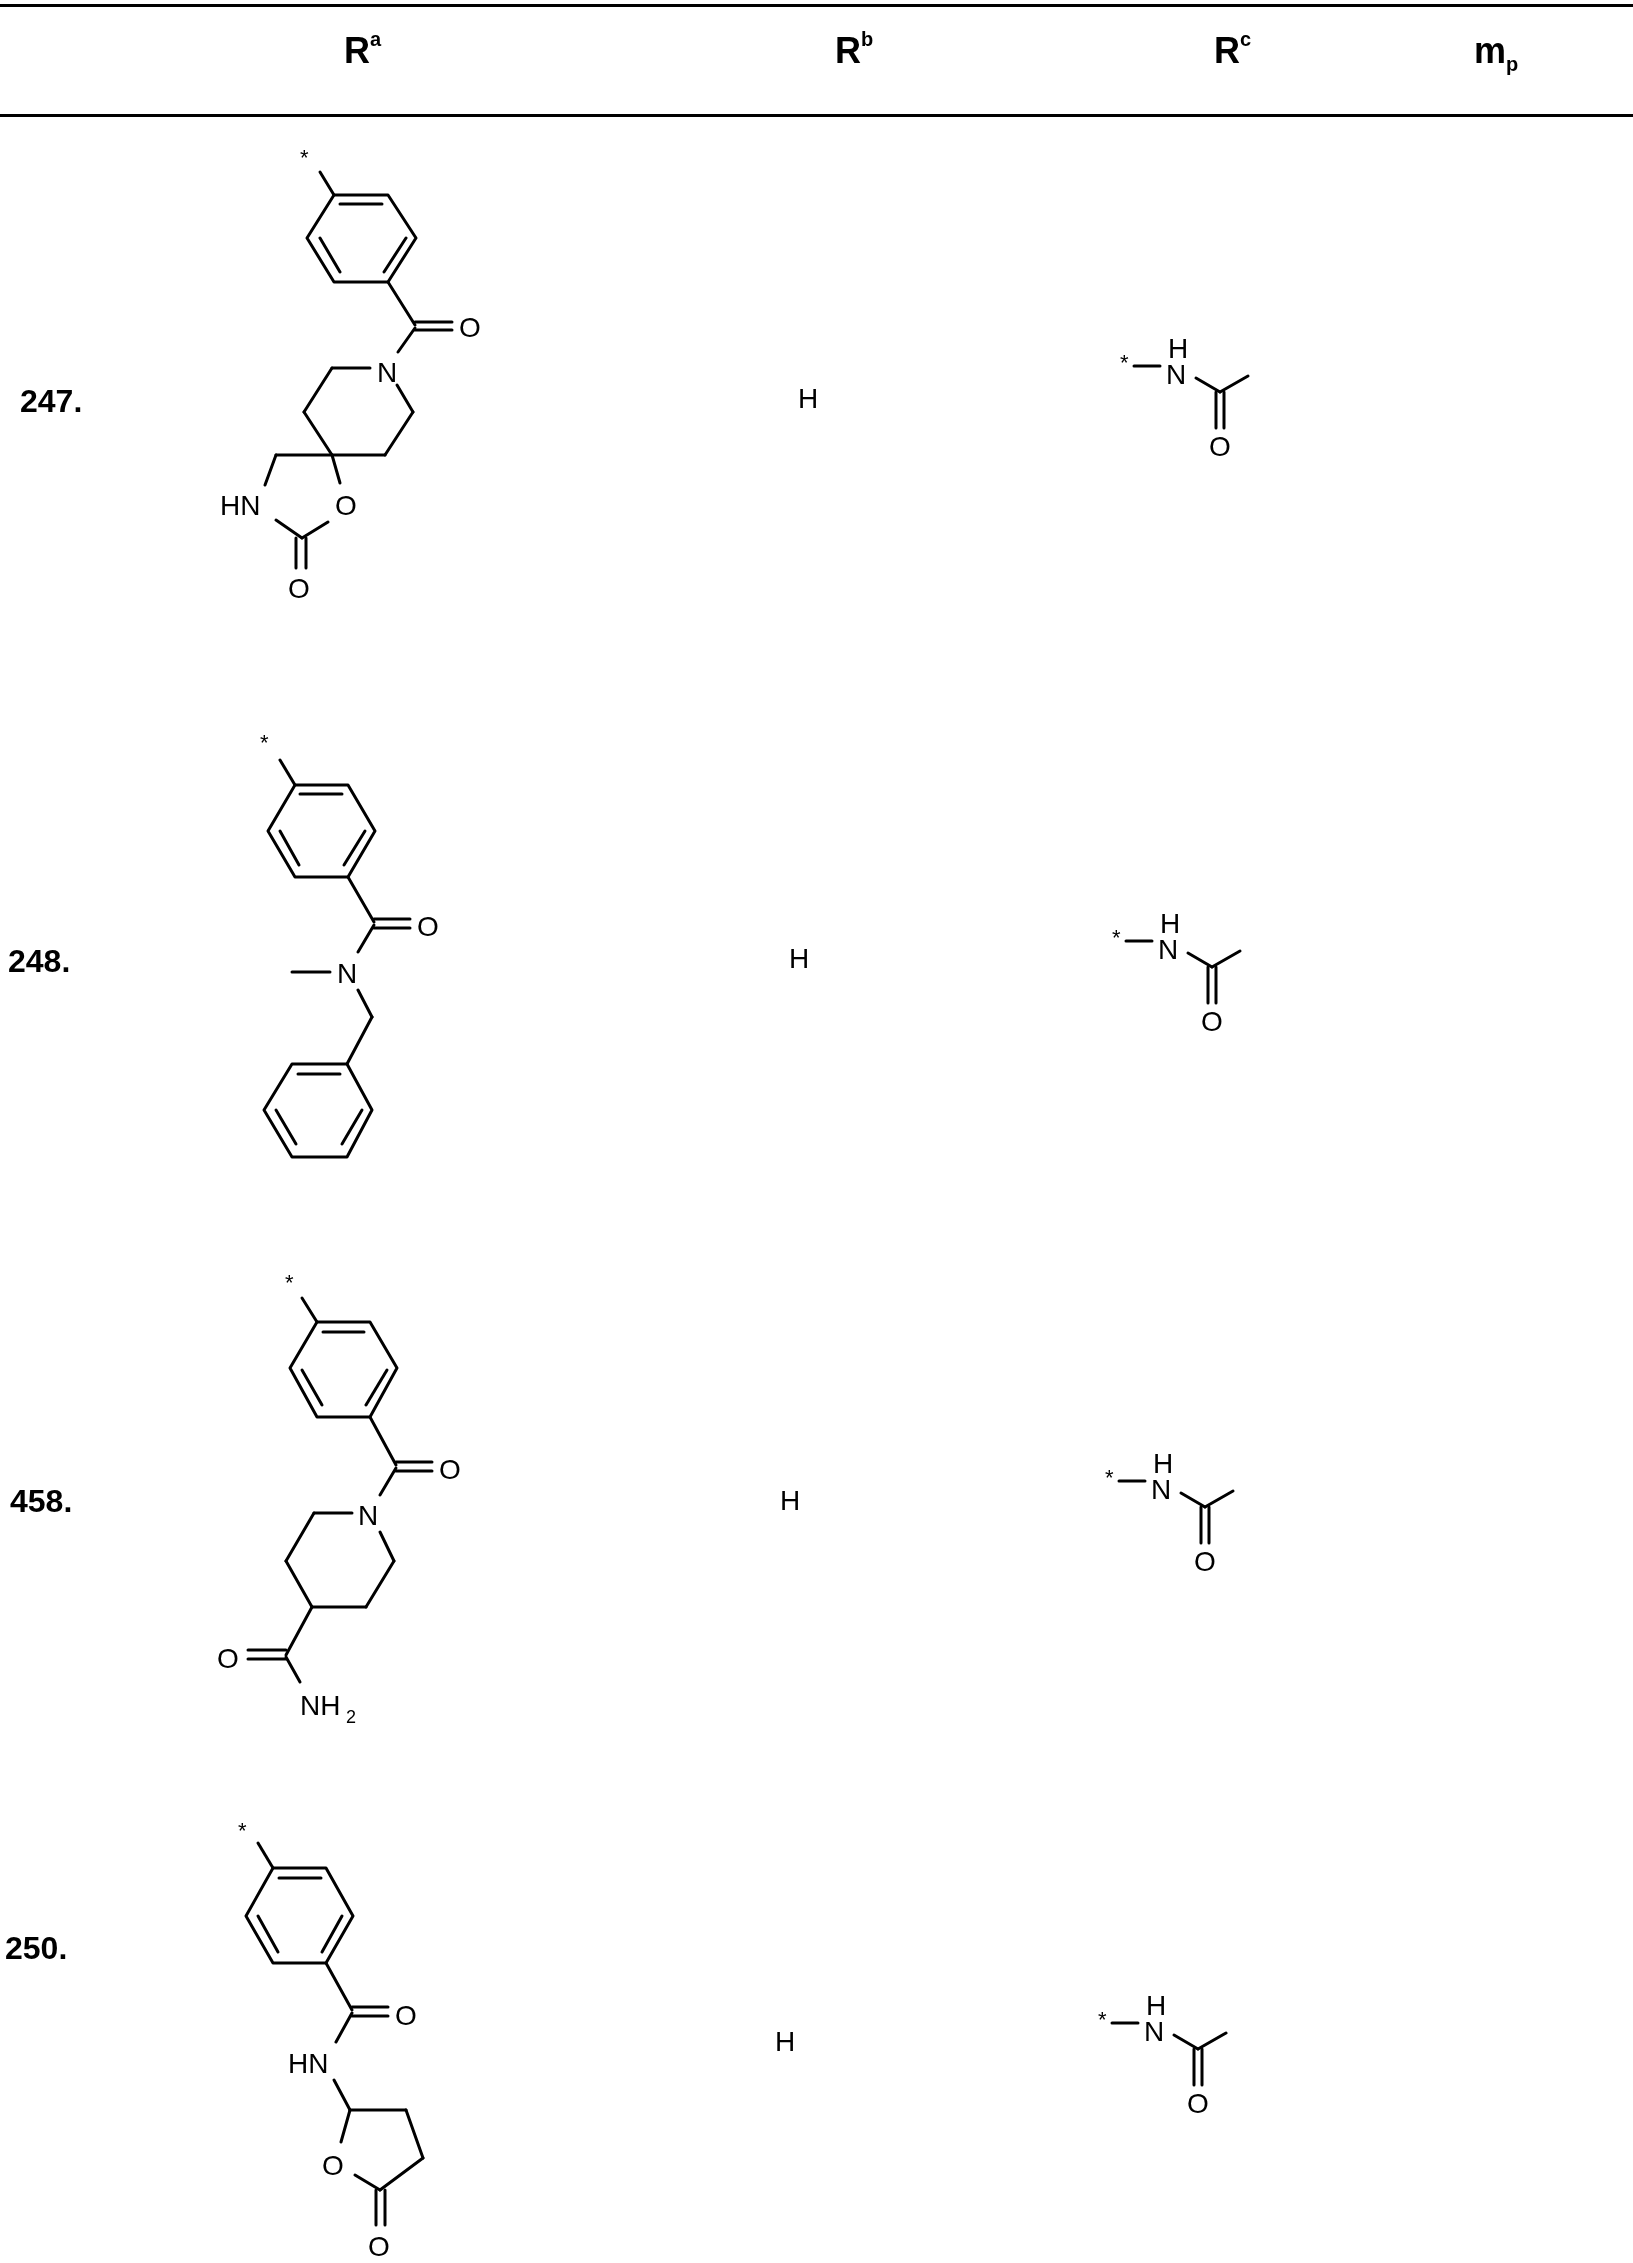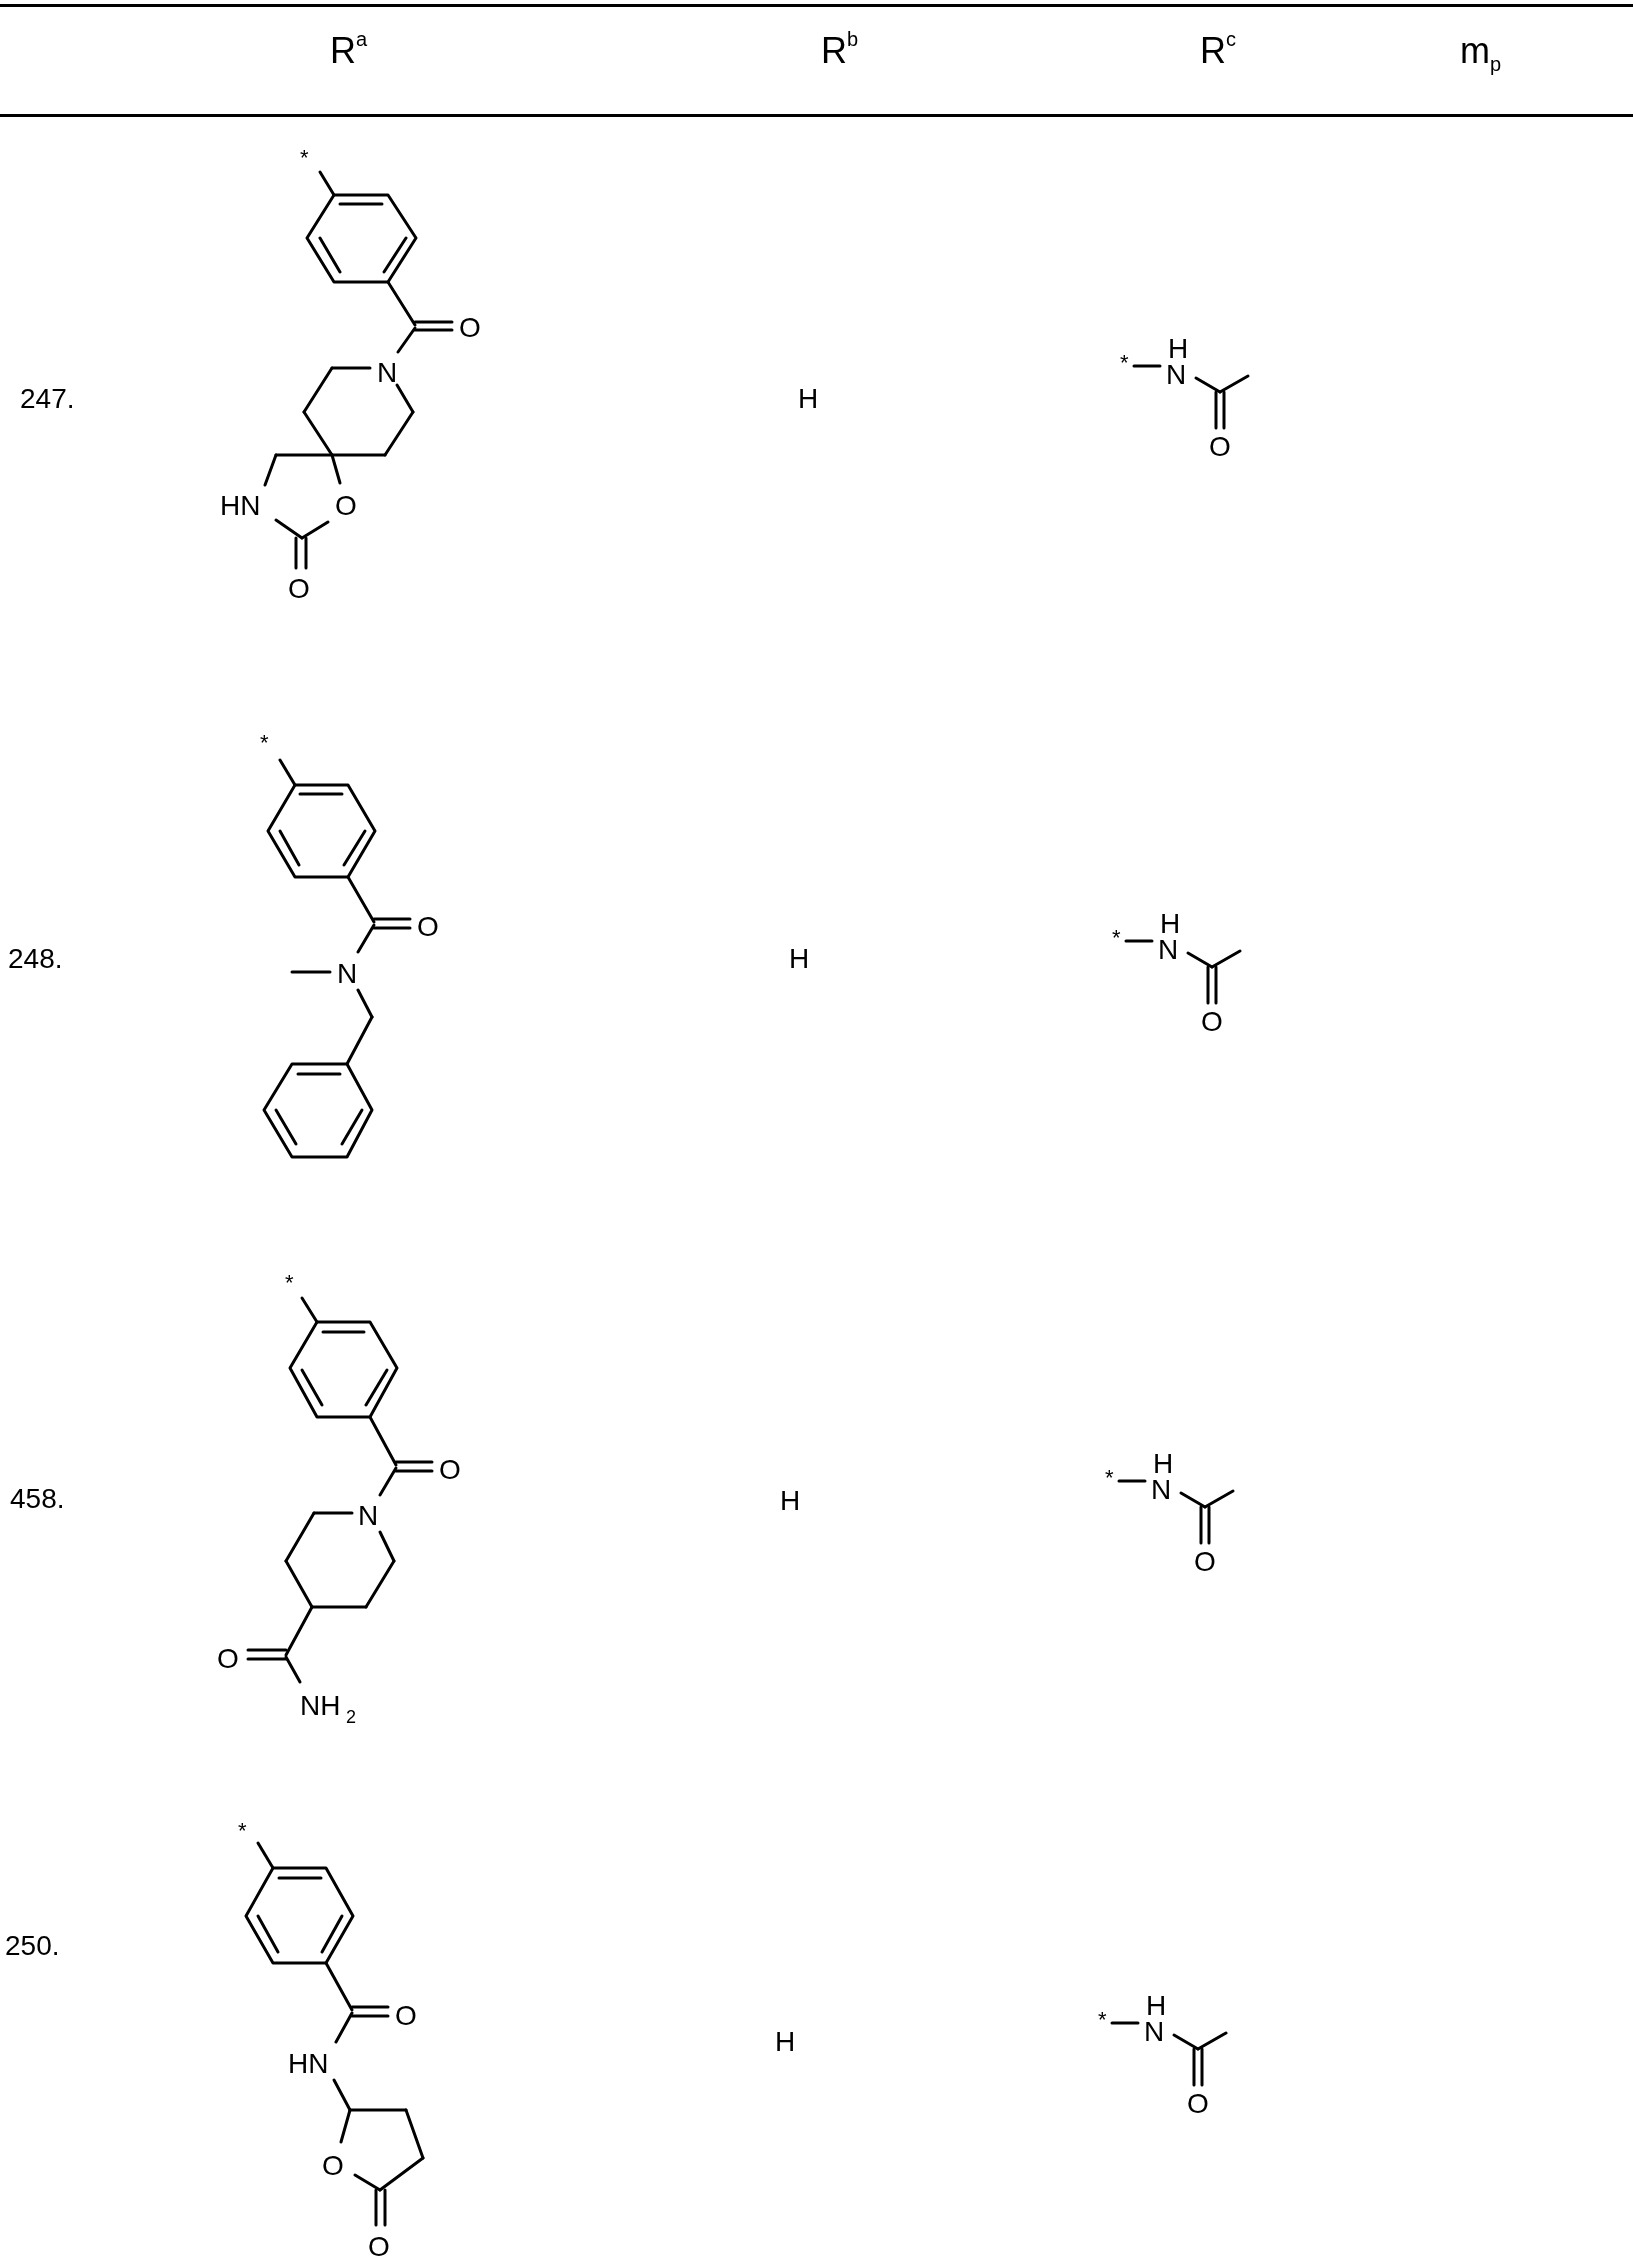--- a/index.html
+++ b/index.html
@@ -1,24 +1,24 @@
 <!DOCTYPE html>
 <html><head>
 <meta charset="utf-8">
 <style>
   html, body { margin: 0; padding: 0; background: #ffffff; }
   body { width: 1633px; height: 2263px; position: relative; overflow: hidden;
          font-family: "Liberation Sans", sans-serif; color: #000; }
   .rule { position: absolute; left: 0; width: 1633px; background: #000; }
   .rule.top { top: 4px; height: 3px; }
   .rule.mid { top: 114px; height: 3px; }
-  .hdr { position: absolute; top: 30px; font-size: 36px; font-weight: normal; }
+  .hdr { position: absolute; top: 30px; font-size: 36px; font-weight: bold; margin-left: 14px; }
   .hdr sup { font-size: 20px; position: relative; top: -4px; }
   .hdr sub { font-size: 20px; }
-  .rowlabel { position: absolute; font-size: 28px; }
+  .rowlabel { position: absolute; font-size: 32px; font-weight: bold; }
   .rb { position: absolute; font-size: 28px; }
   svg.mol { position: absolute; overflow: visible; }
   svg.mol line, svg.mol polyline, svg.mol polygon { stroke: #000; stroke-width: 3; fill: none; stroke-linecap: round; stroke-linejoin: round; }
   svg.mol text { font-family: "Liberation Sans", sans-serif; font-size: 28px; fill: #000; }
   svg.mol text.sub { font-size: 18px; }
   svg.mol text.star { font-size: 22px; }
 </style>
 </head>
 <body>
 

